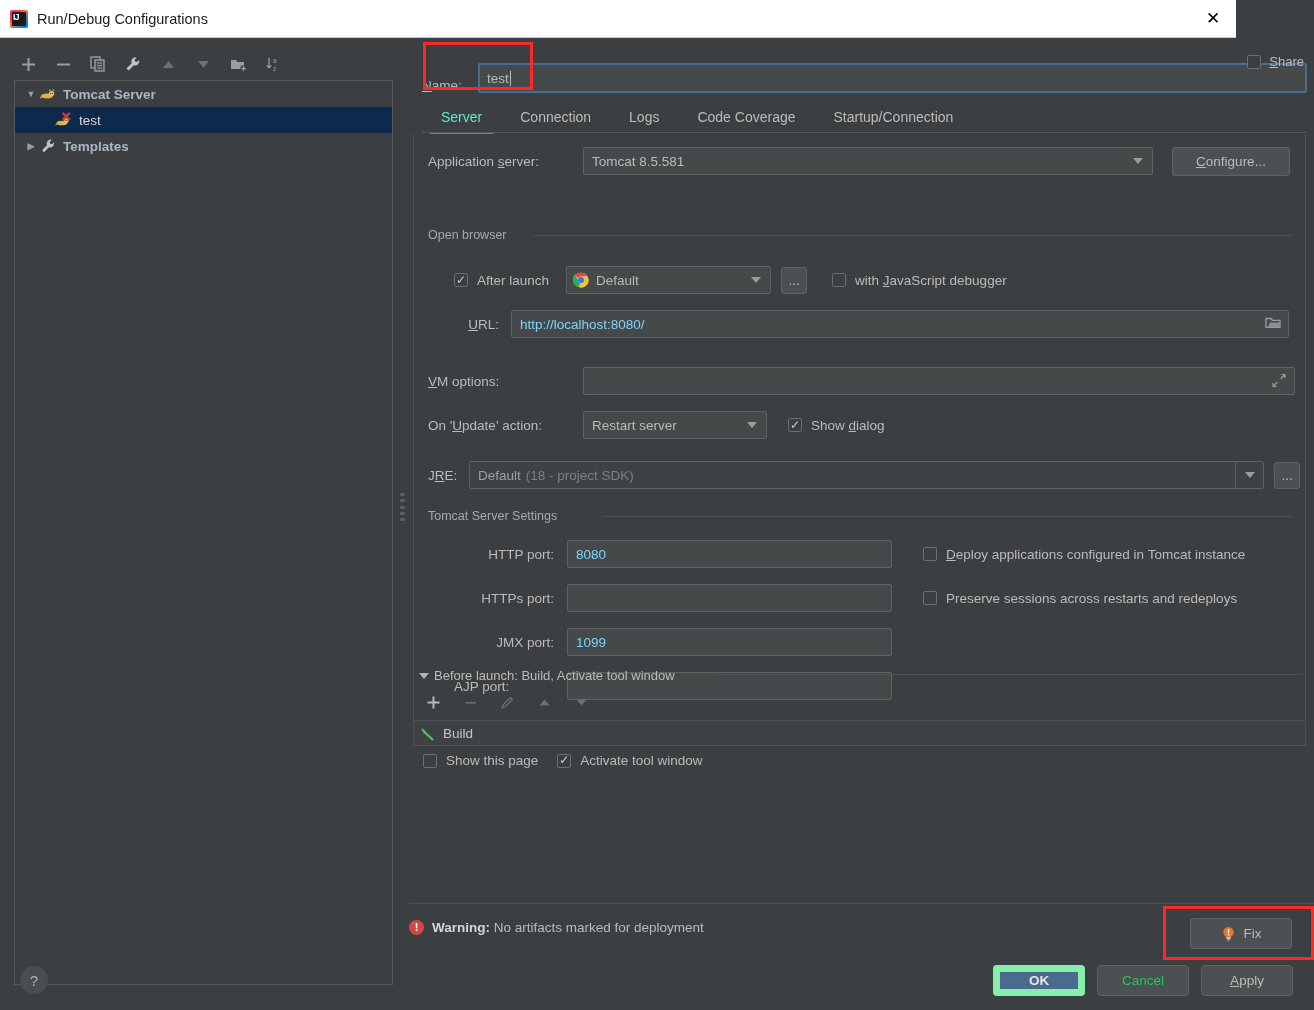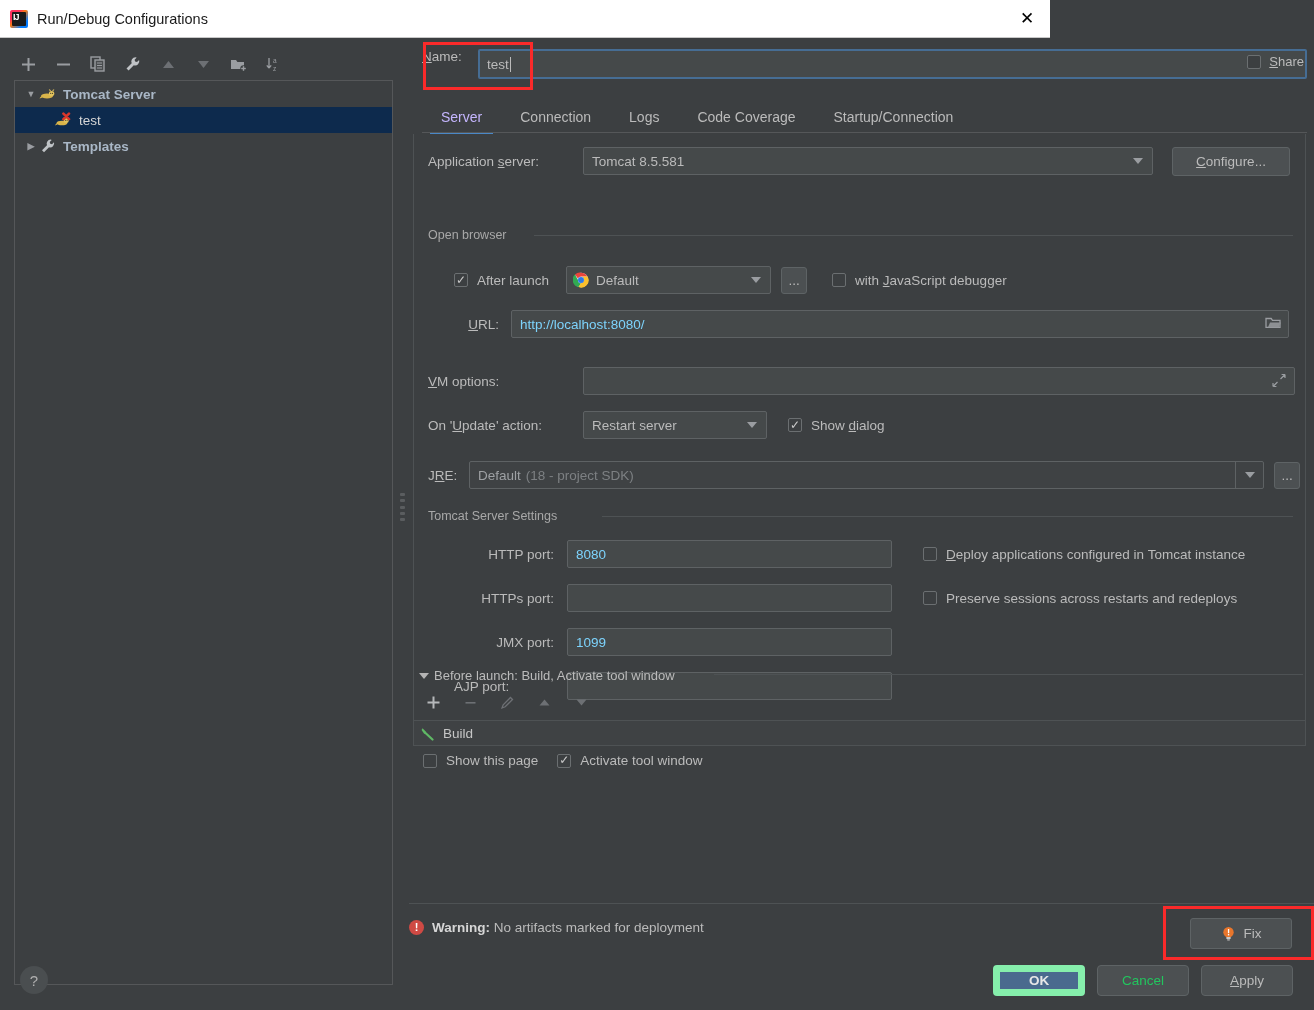--- a/index.html
+++ b/index.html
@@ -9,21 +9,21 @@
     background: #3c3f41;
     font-family: "Liberation Sans", sans-serif;
     font-size: 13px;
     color: #bbbbbb;
     overflow: hidden;
   }
   .dialog { position: relative; width: 1314px; height: 1010px; background: #3c3f41; }
 
   
   .titlebar {
-    position: absolute; left: 0; top: 0; width: 1050px; height: 38px;
+    position: absolute; left: 0; top: 0; width: 1236px; height: 38px;
     background: #ffffff; border-bottom: 1px solid #c8c8c8;
     display: flex; align-items: center;
   }
   .titlebar-icon {
     width: 18px; height: 18px; margin-left: 10px; margin-right: 9px;
     border-radius: 2px; position: relative; overflow: hidden;
     background: linear-gradient(135deg,#fe315d 0%,#fe315d 28%,#f97a12 45%,#087cfa 78%,#087cfa 100%);
   }
   .titlebar-icon::after {
     content: "IJ"; position: absolute; left: 3px; top: 2px;
@@ -86,21 +86,21 @@
   }
   .splitter .dots i {
     display: block; width: 5px; height: 3px; background: #5a5d5f; border-radius: 1px;
   }
 
   
   .right-panel { position: absolute; left: 409px; top: 38px; width: 905px; height: 920px; }
 
   .name-row {
     position: absolute; left: 13px; top: 11px; width: 885px; height: 44px;
-    display: flex; align-items: flex-start;
+    display: flex; align-items: flex-end;
   }
   .name-label { width: 56px; font-size: 13.5px; color: #bbbbbb; }
   .name-label u { text-decoration: underline; }
   .name-field {
     flex: 1; height: 30px; background: #45494a; border: 2px solid #466d94;
     display: flex; align-items: center; padding: 0 7px; font-size: 13.5px;
     color: #bbbbbb; border-radius: 2px; position: relative;
   }
   .caret {
     display:inline-block; width:1px; height:15px; background:#bbbbbb; margin-left:1px;
@@ -120,21 +120,21 @@
 
   
   .tabs {
     position: absolute; left: 13px; top: 60px; width: 885px; height: 36px;
     display: flex; align-items: flex-end; gap: 0;
   }
   .tab {
     padding: 0 19px; height: 34px; display: flex; align-items: center;
     font-size: 14px; color: #bbbbbb; cursor: pointer; position: relative;
   }
-  .tab.active { color: #c4b5fd; }
+  .tab.active { color: #5eead4; }
   .tab.active::after {
     content: ""; position: absolute; left: 8px; right: 8px; bottom: 0; height: 2px;
     background: #4a88c7;
   }
   .tab-underline {
     position: absolute; left: 13px; top: 94px; width: 885px; height: 1px; background: #555759;
   }
 
   
   .card {

